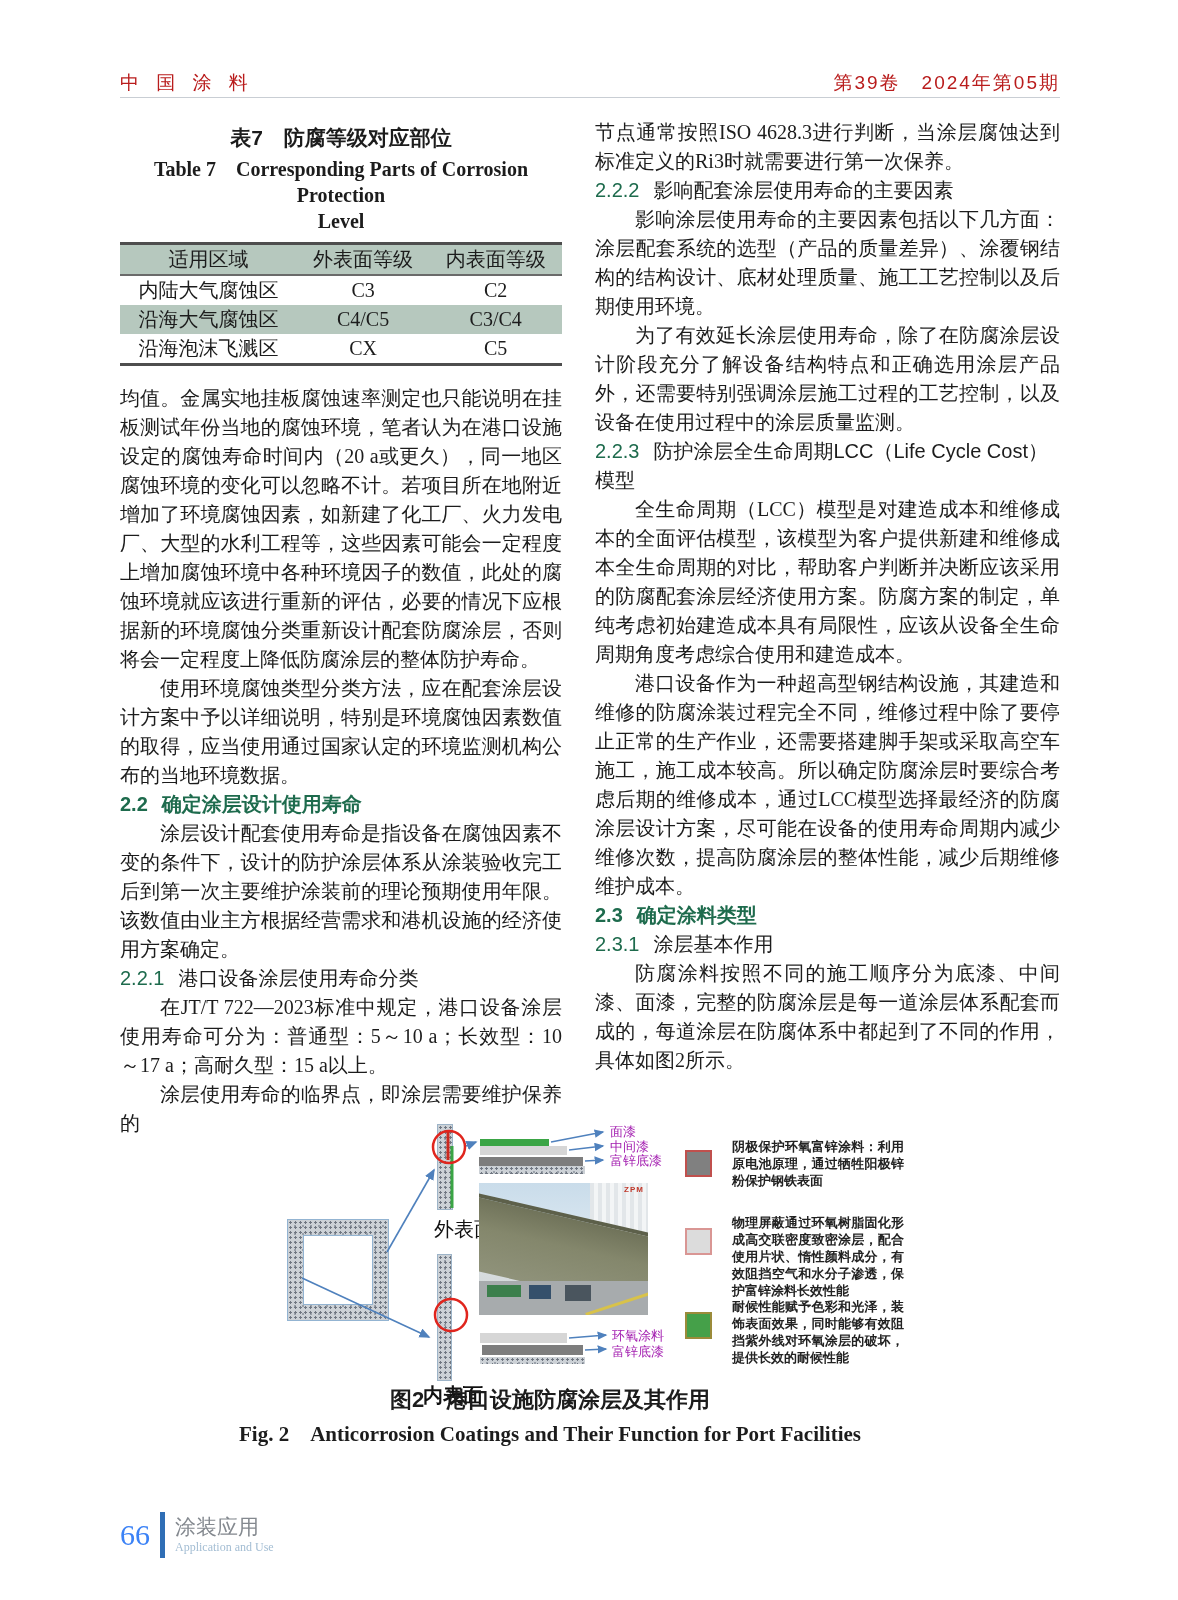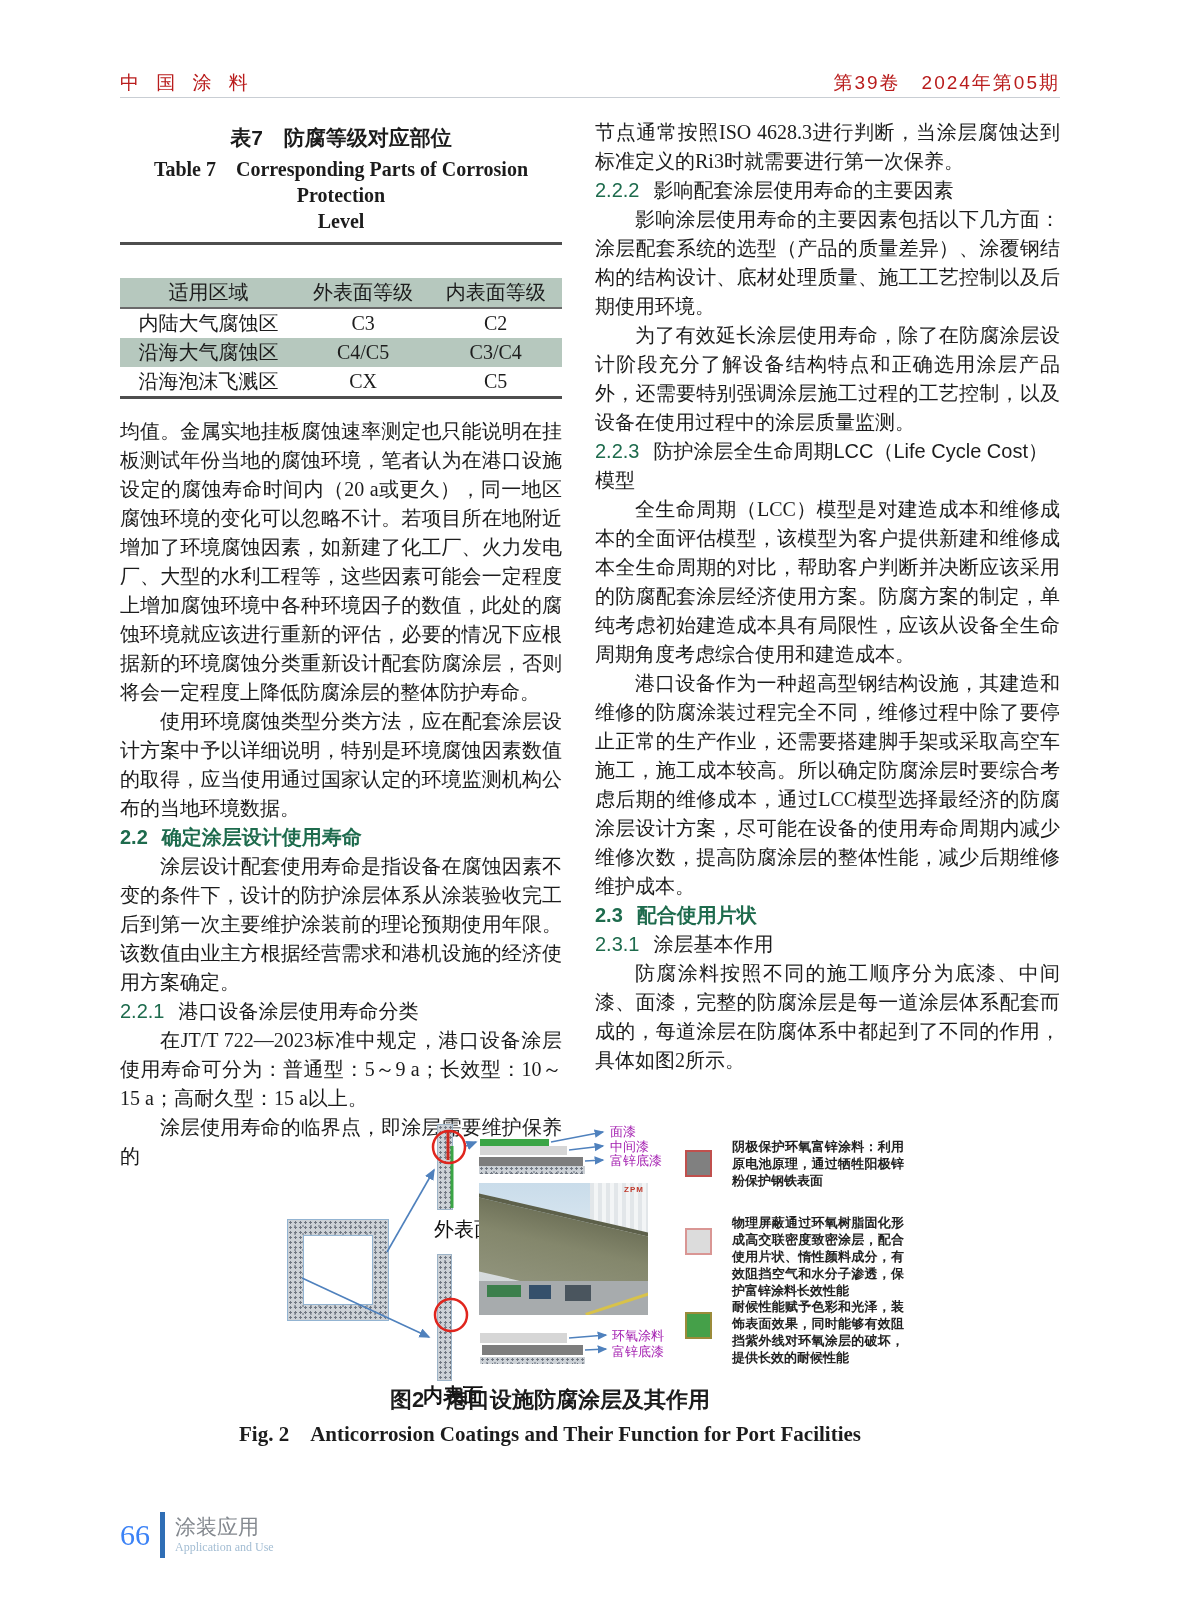--- a/index.html
+++ b/index.html
@@ -26,21 +26,21 @@
   .sec-h.sub .h-title{color:#1c1c1c;}
 
   
   .tbl-block{margin:6px 0 18px 0;}
   .tbl-title-zh{font-family:"Liberation Sans","DejaVu Sans",sans-serif;font-weight:bold;
                 font-size:21px;text-align:center;margin:0 0 4px 0;}
   .tbl-title-en{font-weight:bold;font-size:20px;text-align:center;line-height:26px;margin:0;}
   .tbl{margin-top:8px;border-top:3px solid #4e4e4e;border-bottom:3px solid #4e4e4e;
        font-size:20px;}
   .tbl-row{display:flex;height:29px;align-items:center;}
-  .tbl-row.head{border-bottom:2px solid #6a6a6a;margin-top:33px;}
+  .tbl-row.head{border-bottom:2px solid #6a6a6a;}
   .tbl-row.shade{background:#b6c8be;}
   .tbl-c{text-align:center;}
   .tbl-c.c0{width:40%;}
   .tbl-c.c1{width:30%;}
   .tbl-c.c2{width:30%;}
 
   
   .figure{position:absolute;left:120px;top:1098px;width:940px;height:300px;}
   .speckle{background-color:#ccd1d6;
            background-image:radial-gradient(#6f7681 1px,transparent 1.3px),
@@ -135,38 +135,38 @@
 
       <p class="body-p noindent">均值。金属实地挂板腐蚀速率测定也只能说明在挂板测试年份当地的腐蚀环境，笔者认为在港口设施设定的腐蚀寿命时间内（20 a或更久），同一地区腐蚀环境的变化可以忽略不计。若项目所在地附近增加了环境腐蚀因素，如新建了化工厂、火力发电厂、大型的水利工程等，这些因素可能会一定程度上增加腐蚀环境中各种环境因子的数值，此处的腐蚀环境就应该进行重新的评估，必要的情况下应根据新的环境腐蚀分类重新设计配套防腐涂层，否则将会一定程度上降低防腐涂层的整体防护寿命。</p>
       <p class="body-p">使用环境腐蚀类型分类方法，应在配套涂层设计方案中予以详细说明，特别是环境腐蚀因素数值的取得，应当使用通过国家认定的环境监测机构公布的当地环境数据。</p>
       <h3 class="sec-h">
         <span class="h-num">2.2</span><span class="h-title">确定涂层设计使用寿命</span>
       </h3>
       <p class="body-p">涂层设计配套使用寿命是指设备在腐蚀因素不变的条件下，设计的防护涂层体系从涂装验收完工后到第一次主要维护涂装前的理论预期使用年限。该数值由业主方根据经营需求和港机设施的经济使用方案确定。</p>
       <h4 class="sec-h sub">
         <span class="h-num">2.2.1</span><span class="h-title">港口设备涂层使用寿命分类</span>
       </h4>
-      <p class="body-p">在JT/T 722—2023标准中规定，港口设备涂层使用寿命可分为：普通型：5～9 a；长效型：10～15 a；高耐久型：15 a以上。</p>
+      <p class="body-p">在JT/T 722—2023标准中规定，港口设备涂层使用寿命可分为：普通型：5～10 a；长效型：10～17 a；高耐久型：15 a以上。</p>
       <p class="body-p">涂层使用寿命的临界点，即涂层需要维护保养的</p>
     </div>
 
     <div class="col-right">
       <p class="body-p noindent">节点通常按照ISO 4628.3进行判断，当涂层腐蚀达到标准定义的Ri3时就需要进行第一次保养。</p>
       <h4 class="sec-h sub">
         <span class="h-num">2.2.2</span><span class="h-title">影响配套涂层使用寿命的主要因素</span>
       </h4>
       <p class="body-p">影响涂层使用寿命的主要因素包括以下几方面：涂层配套系统的选型（产品的质量差异）、涂覆钢结构的结构设计、底材处理质量、施工工艺控制以及后期使用环境。</p>
       <p class="body-p">为了有效延长涂层使用寿命，除了在防腐涂层设计阶段充分了解设备结构特点和正确选用涂层产品外，还需要特别强调涂层施工过程的工艺控制，以及设备在使用过程中的涂层质量监测。</p>
       <h4 class="sec-h sub">
         <span class="h-num">2.2.3</span><span class="h-title">防护涂层全生命周期LCC（Life Cycle Cost）模型</span>
       </h4>
       <p class="body-p">全生命周期（LCC）模型是对建造成本和维修成本的全面评估模型，该模型为客户提供新建和维修成本全生命周期的对比，帮助客户判断并决断应该采用的防腐配套涂层经济使用方案。防腐方案的制定，单纯考虑初始建造成本具有局限性，应该从设备全生命周期角度考虑综合使用和建造成本。</p>
       <p class="body-p">港口设备作为一种超高型钢结构设施，其建造和维修的防腐涂装过程完全不同，维修过程中除了要停止正常的生产作业，还需要搭建脚手架或采取高空车施工，施工成本较高。所以确定防腐涂层时要综合考虑后期的维修成本，通过LCC模型选择最经济的防腐涂层设计方案，尽可能在设备的使用寿命周期内减少维修次数，提高防腐涂层的整体性能，减少后期维修维护成本。</p>
       <h3 class="sec-h">
-        <span class="h-num">2.3</span><span class="h-title">配合使用片状</span>
+        <span class="h-num">2.3</span><span class="h-title">确定涂料类型</span>
       </h3>
       <h4 class="sec-h sub">
         <span class="h-num">2.3.1</span><span class="h-title">涂层基本作用</span>
       </h4>
       <p class="body-p">防腐涂料按照不同的施工顺序分为底漆、中间漆、面漆，完整的防腐涂层是每一道涂层体系配套而成的，每道涂层在防腐体系中都起到了不同的作用，具体如图2所示。</p>
     </div>
   </div>
 
   <div class="figure">
 

